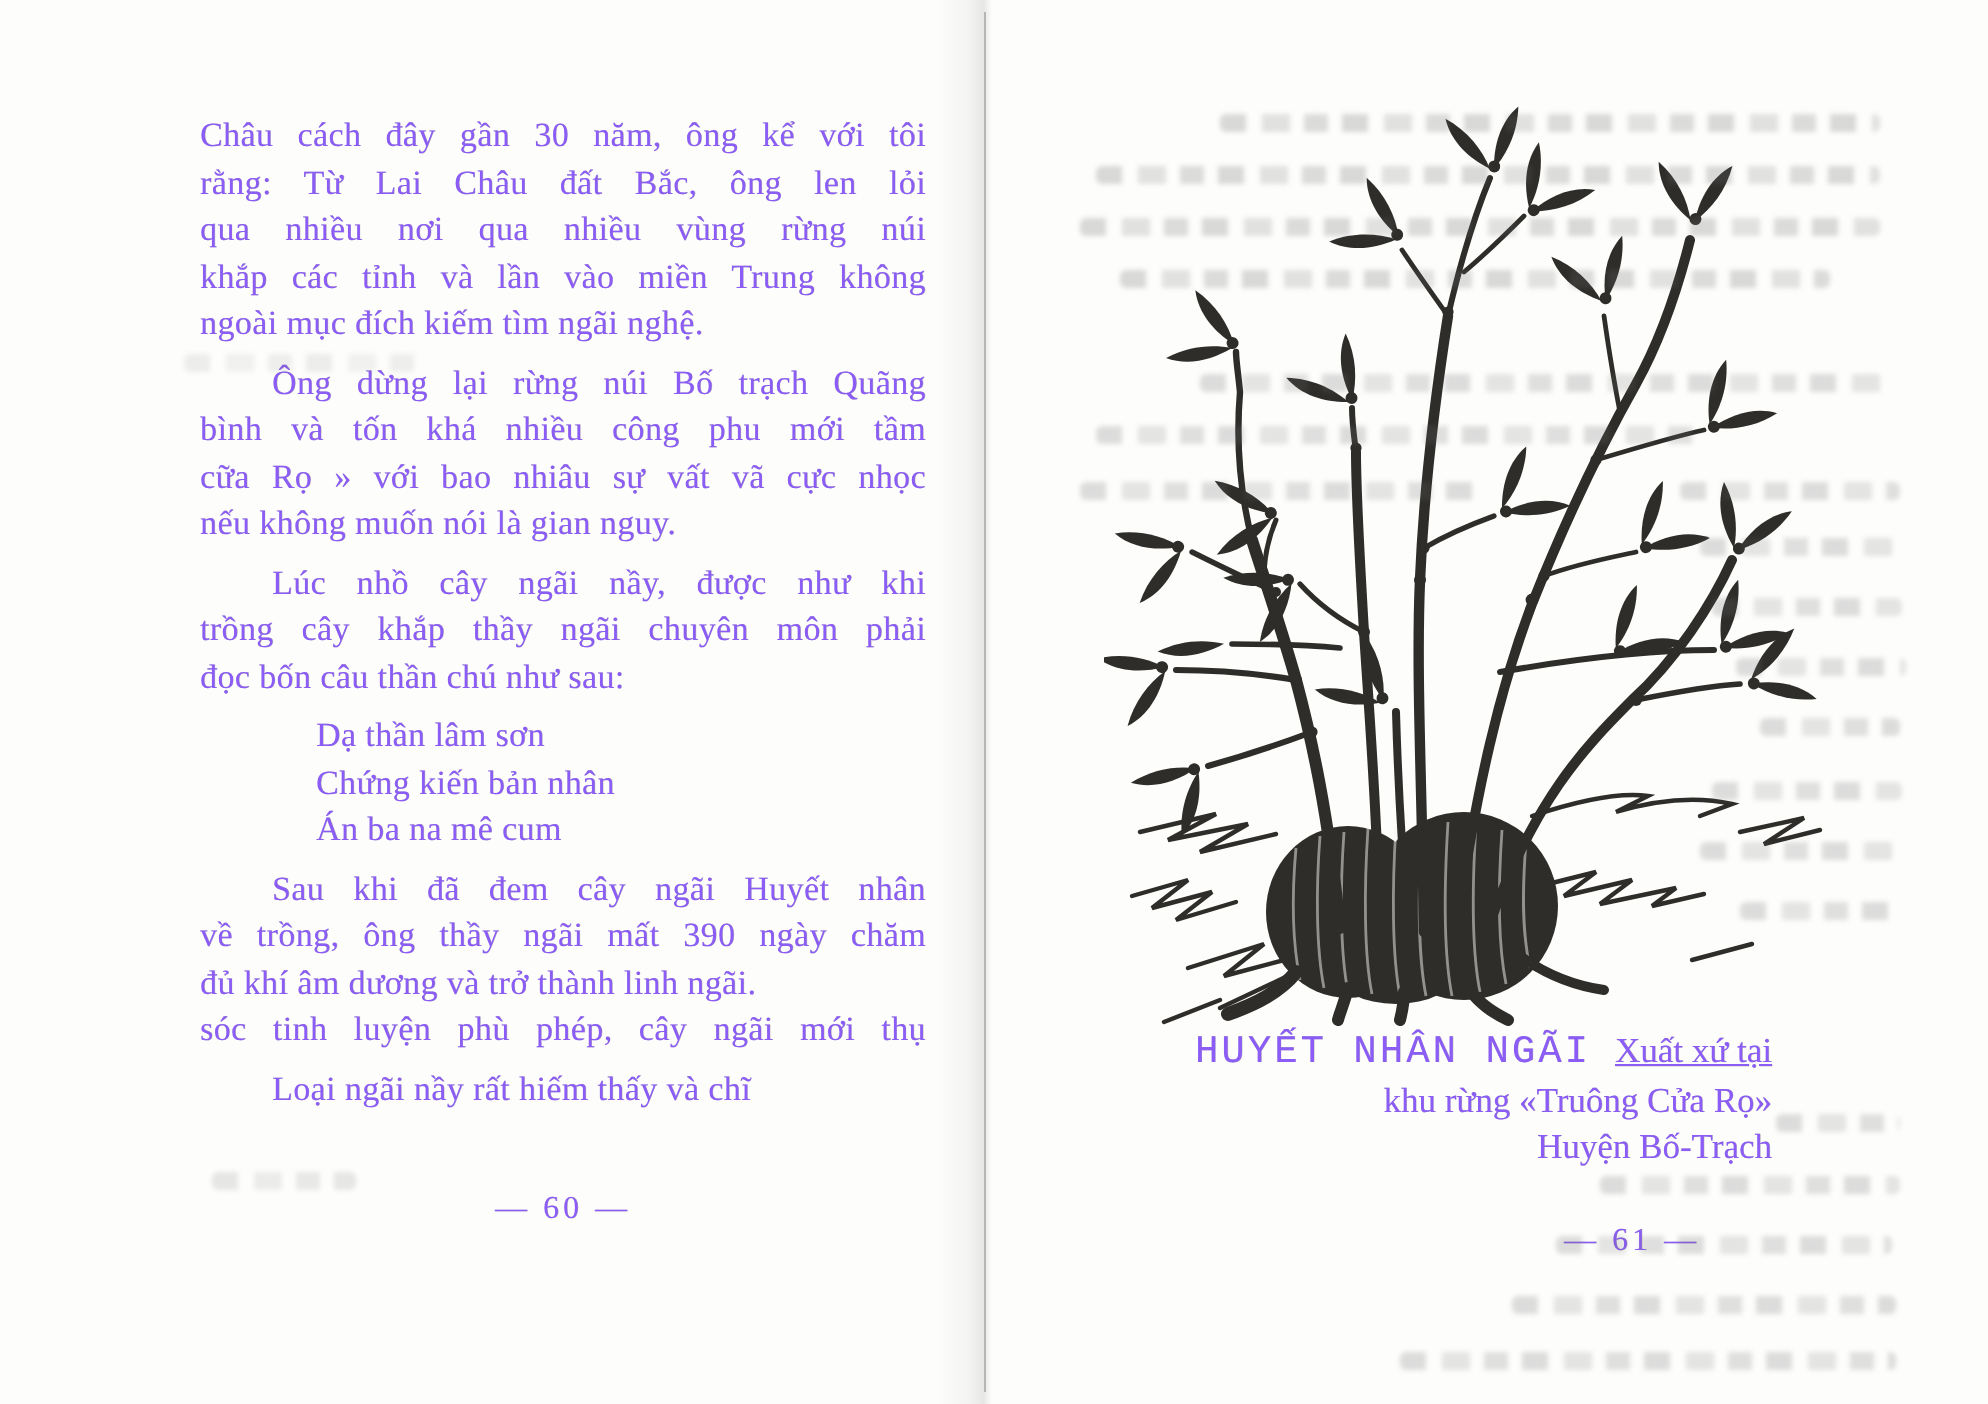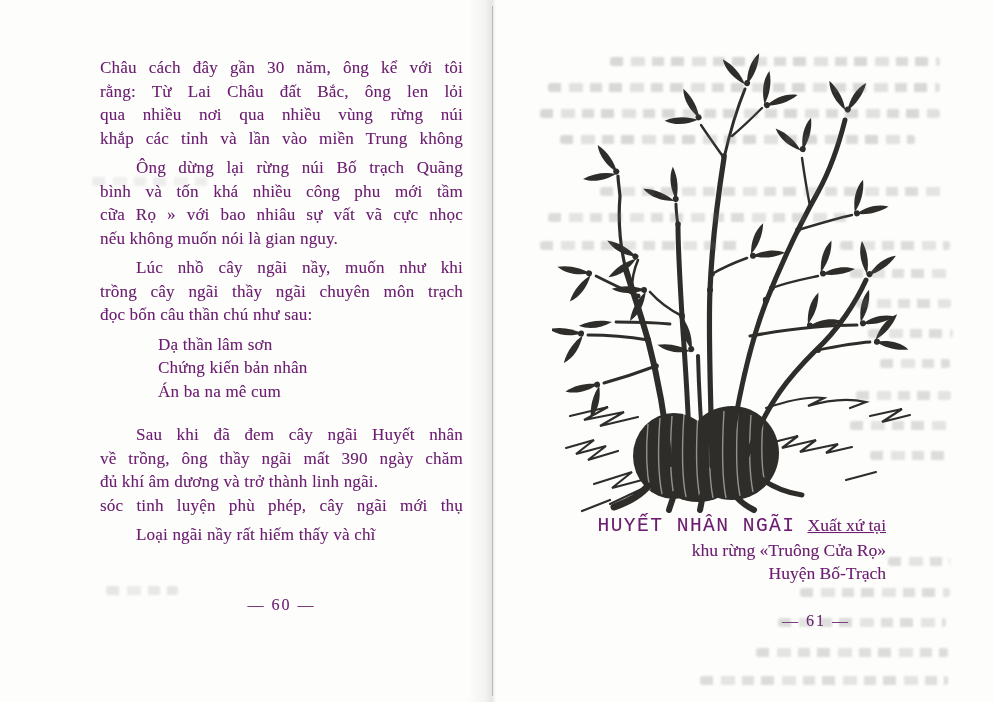--- a/index.html
+++ b/index.html
@@ -1,37 +1,37 @@
 <!DOCTYPE html>
 <html><head>
 <meta charset="utf-8">
 <style>
   html,body{margin:0;padding:0;background:#ffffff;}
   .scan{
     position:relative;width:994px;height:702px;overflow:hidden;
     background:#fdfdfc;
     font-family:"Liberation Serif","DejaVu Serif",serif;
-    color:#701a75;
+    color:#8b5cf6;
   }
   
   .gutter-shade{position:absolute;left:468px;top:0;width:28px;height:702px;
     background:linear-gradient(90deg,rgba(0,0,0,0) 0%,rgba(0,0,0,0.04) 60%,rgba(0,0,0,0.09) 85%,rgba(0,0,0,0) 100%);}
   .gutter-line{position:absolute;left:492px;top:6px;width:1px;height:690px;background:rgba(70,70,70,0.32);}
 
   
   .textblock{
     position:absolute;left:100px;top:56px;width:363px;
     font-size:17px;line-height:23.5px;letter-spacing:0.2px;
     text-shadow:0.2px 0.2px 0 rgba(30,30,30,0.3);
   }
   .para{margin:0 0 6px 0;}
   .ln{text-align:justify;text-align-last:justify;}
   .ln.last{text-align-last:left;}
   .para.indent .ln:first-child{text-indent:36px;}
-  .verse{margin:0 0 20px 0;}
+  .verse{margin:0 0 6px 0;}
   .verse .ln{text-align:left;text-align-last:auto;padding-left:58px;}
 
   .pagenum{position:absolute;font-size:16px;letter-spacing:2px;
     text-shadow:0.2px 0.2px 0 rgba(30,30,30,0.3);}
   .pagenum.pl{left:100px;width:363px;top:596px;text-align:center;}
   .pagenum.pr{left:560px;width:290px;top:612px;text-align:right;}
 
   
   .caption{position:absolute;left:578px;top:514px;width:308px;text-align:right;
     font-size:17.5px;line-height:23.5px;
@@ -55,30 +55,31 @@
 
   <div class="gutter-shade"></div>
   <div class="gutter-line"></div>
 
   <div class="textblock">
     <div class="para">
       <div class="ln">Châu cách đây gần 30 năm, ông kể với tôi</div>
       <div class="ln">rằng: Từ Lai Châu đất Bắc, ông len lỏi</div>
       <div class="ln">qua nhiều nơi qua nhiều vùng rừng núi</div>
       <div class="ln">khắp các tỉnh và lần vào miền Trung không</div>
+      <div class="ln last">ngoài mục đích kiếm tìm ngãi nghệ.</div>
     </div>
     <div class="para indent">
       <div class="ln">Ông dừng lại rừng núi Bố trạch Quãng</div>
       <div class="ln">bình và tốn khá nhiều công phu mới tầm</div>
       <div class="ln">cữa Rọ » với bao nhiâu sự vất vã cực nhọc</div>
       <div class="ln last">nếu không muốn nói là gian nguy.</div>
     </div>
     <div class="para indent">
-      <div class="ln">Lúc nhồ cây ngãi nầy, muốn như khi</div>
-      <div class="ln">trồng cây ngãi thầy ngãi chuyên môn trạch</div>
+      <div class="ln">Lúc nhồ cây ngãi nầy, được như khi</div>
+      <div class="ln">trồng cây khắp thầy ngãi chuyên môn phải</div>
       <div class="ln last">đọc bốn câu thần chú như sau:</div>
     </div>
     <div class="verse">
       <div class="ln">Dạ thần lâm sơn</div>
       <div class="ln">Chứng kiến bản nhân</div>
       <div class="ln">Án ba na mê cum</div>
     </div>
     <div class="para indent">
       <div class="ln">Sau khi đã đem cây ngãi Huyết nhân</div>
       <div class="ln">về trồng, ông thầy ngãi mất 390 ngày chăm</div>

